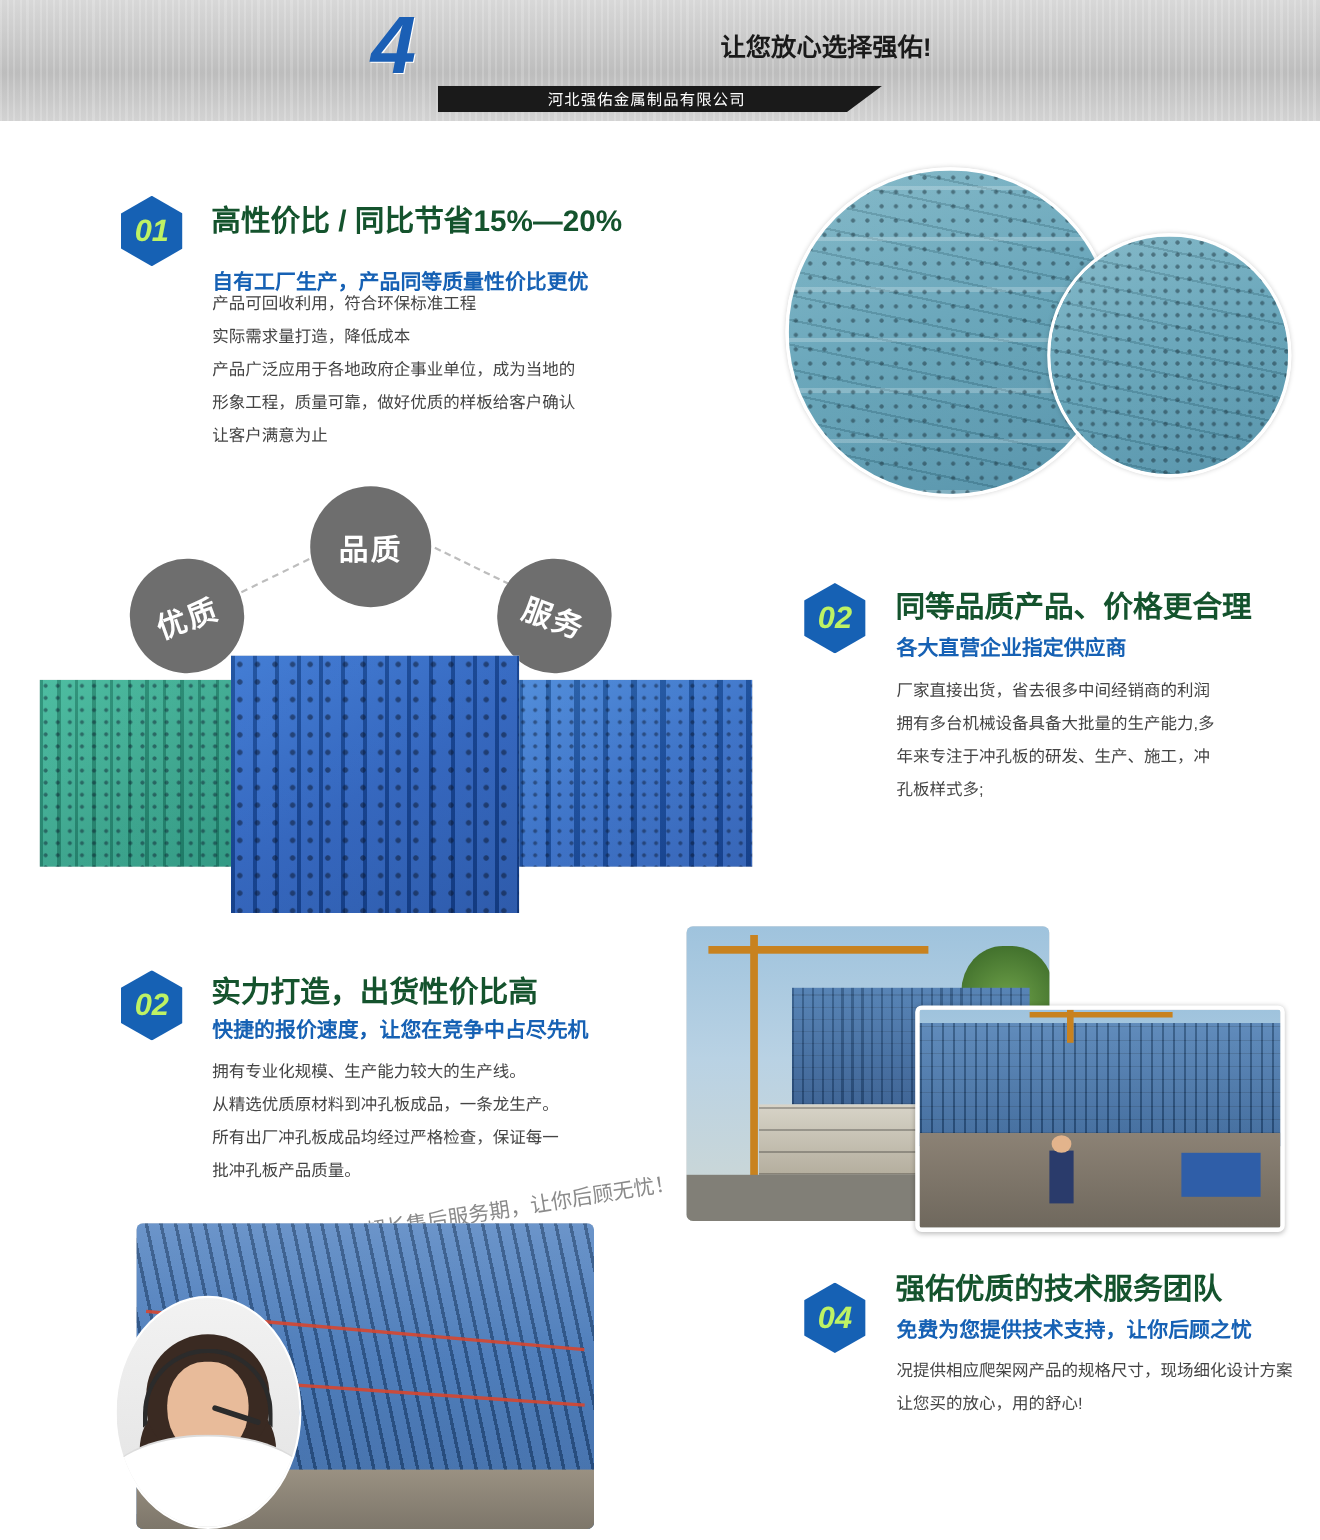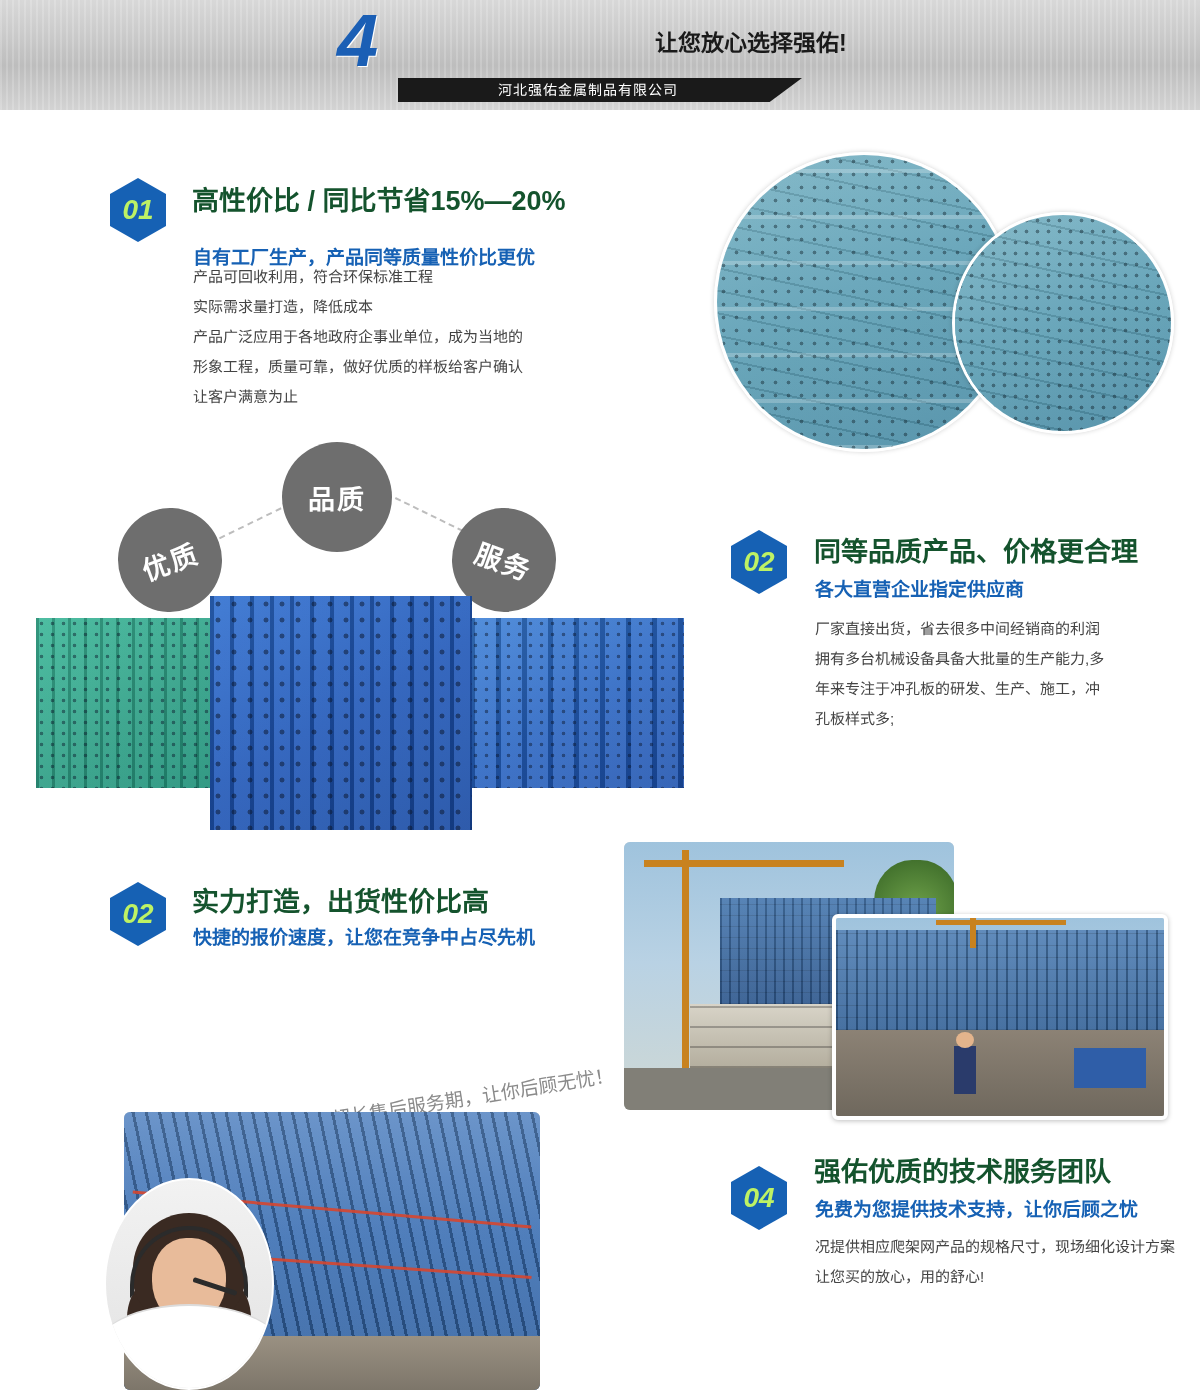--- a/index.html
+++ b/index.html
@@ -362,20 +362,26 @@
   <div class="body-text" style="left:815px; top:614px;">
     <div>厂家直接出货，省去很多中间经销商的利润</div>
     <div>拥有多台机械设备具备大批量的生产能力,多</div>
     <div>年来专注于冲孔板的研发、生产、施工，冲</div>
     <div>孔板样式多;</div>
   </div>
 
   <div class="badge" style="left:110px; top:882px;">02</div>
   <div class="title-main" style="left:192px; top:886px;">实力打造，出货性价比高</div>
   <div class="title-sub" style="left:193px; top:926px;">快捷的报价速度，让您在竞争中占尽先机</div>
+  <div class="body-text" style="left:193px; top:960px;">
+    <div>拥有专业化规模、生产能力较大的生产线。</div>
+    <div>从精选优质原材料到冲孔板成品，一条龙生产。</div>
+    <div>所有出厂冲孔板成品均经过严格检查，保证每一</div>
+    <div>批冲孔板产品质量。</div>
+  </div>
 
   <div class="photo rounded" style="left:624px; top:842px; width:330px; height:268px;">
     <div class="site-sky"></div>
     <div class="crane" style="left:58px; top:8px; width:7px; height:220px;"></div>
     <div class="crane" style="left:20px; top:18px; width:200px; height:7px;"></div>
     <div class="green-tree" style="left:250px; top:18px; width:84px; height:92px;"></div>
     <div class="site-building" style="left:96px; top:56px; width:216px; height:106px;"></div>
     <div style="position:absolute; left:96px; top:56px; width:216px; height:106px; background-image: repeating-linear-gradient(90deg, rgba(0,0,0,.18) 0 2px, rgba(255,255,255,.08) 2px 9px), repeating-linear-gradient(0deg, rgba(0,0,0,.12) 0 1px, rgba(255,255,255,0) 1px 11px);"></div>
     <div style="position:absolute; left:66px; top:162px; width:264px; height:64px; background: linear-gradient(180deg,#d8d4c8 0%, #b4ae9e 100%);"></div>
     <div style="position:absolute; left:66px; top:162px; width:264px; height:64px; background-image: repeating-linear-gradient(0deg, rgba(0,0,0,.25) 0 2px, rgba(0,0,0,0) 2px 20px);"></div>

